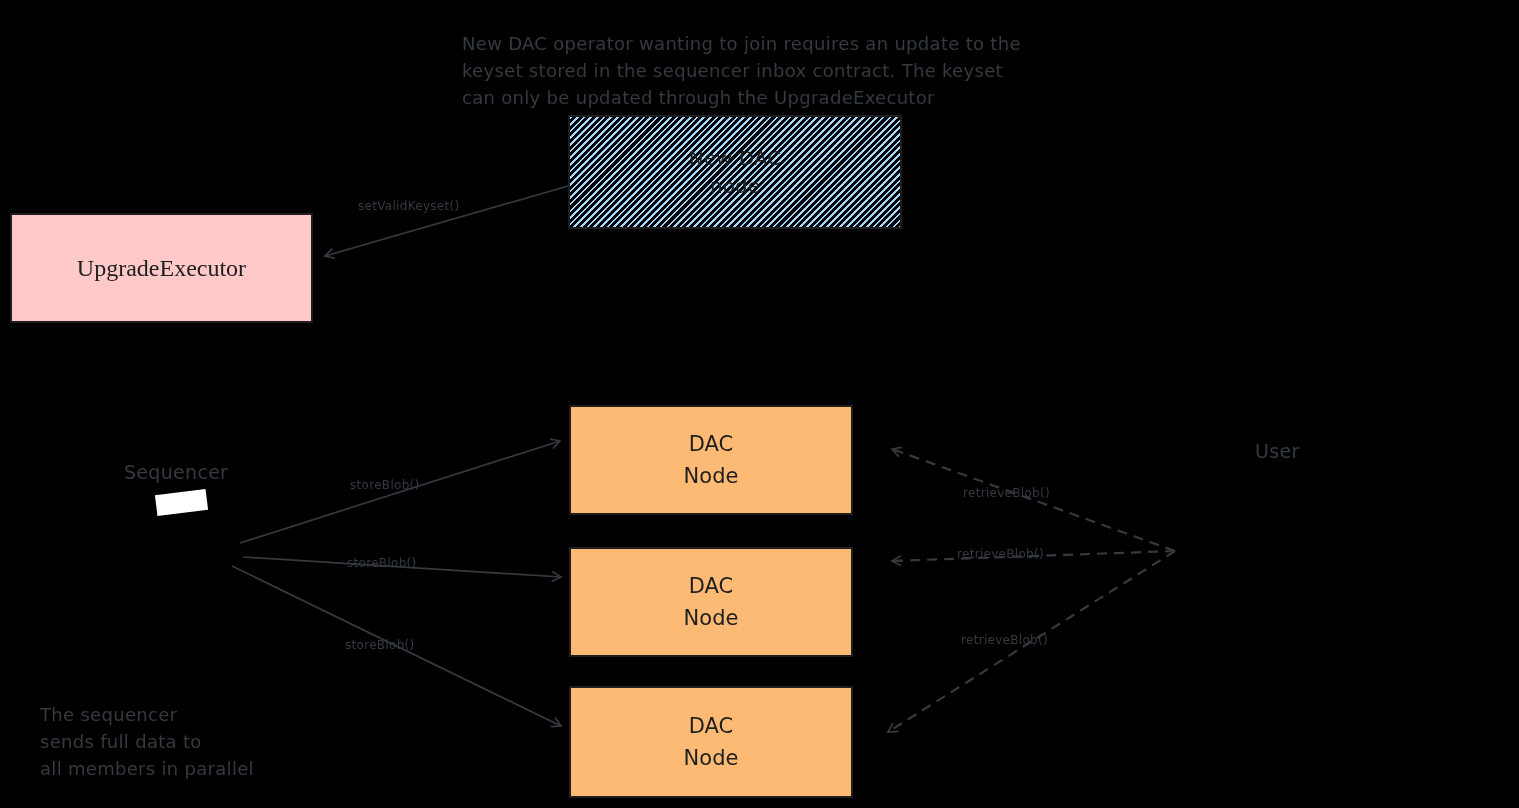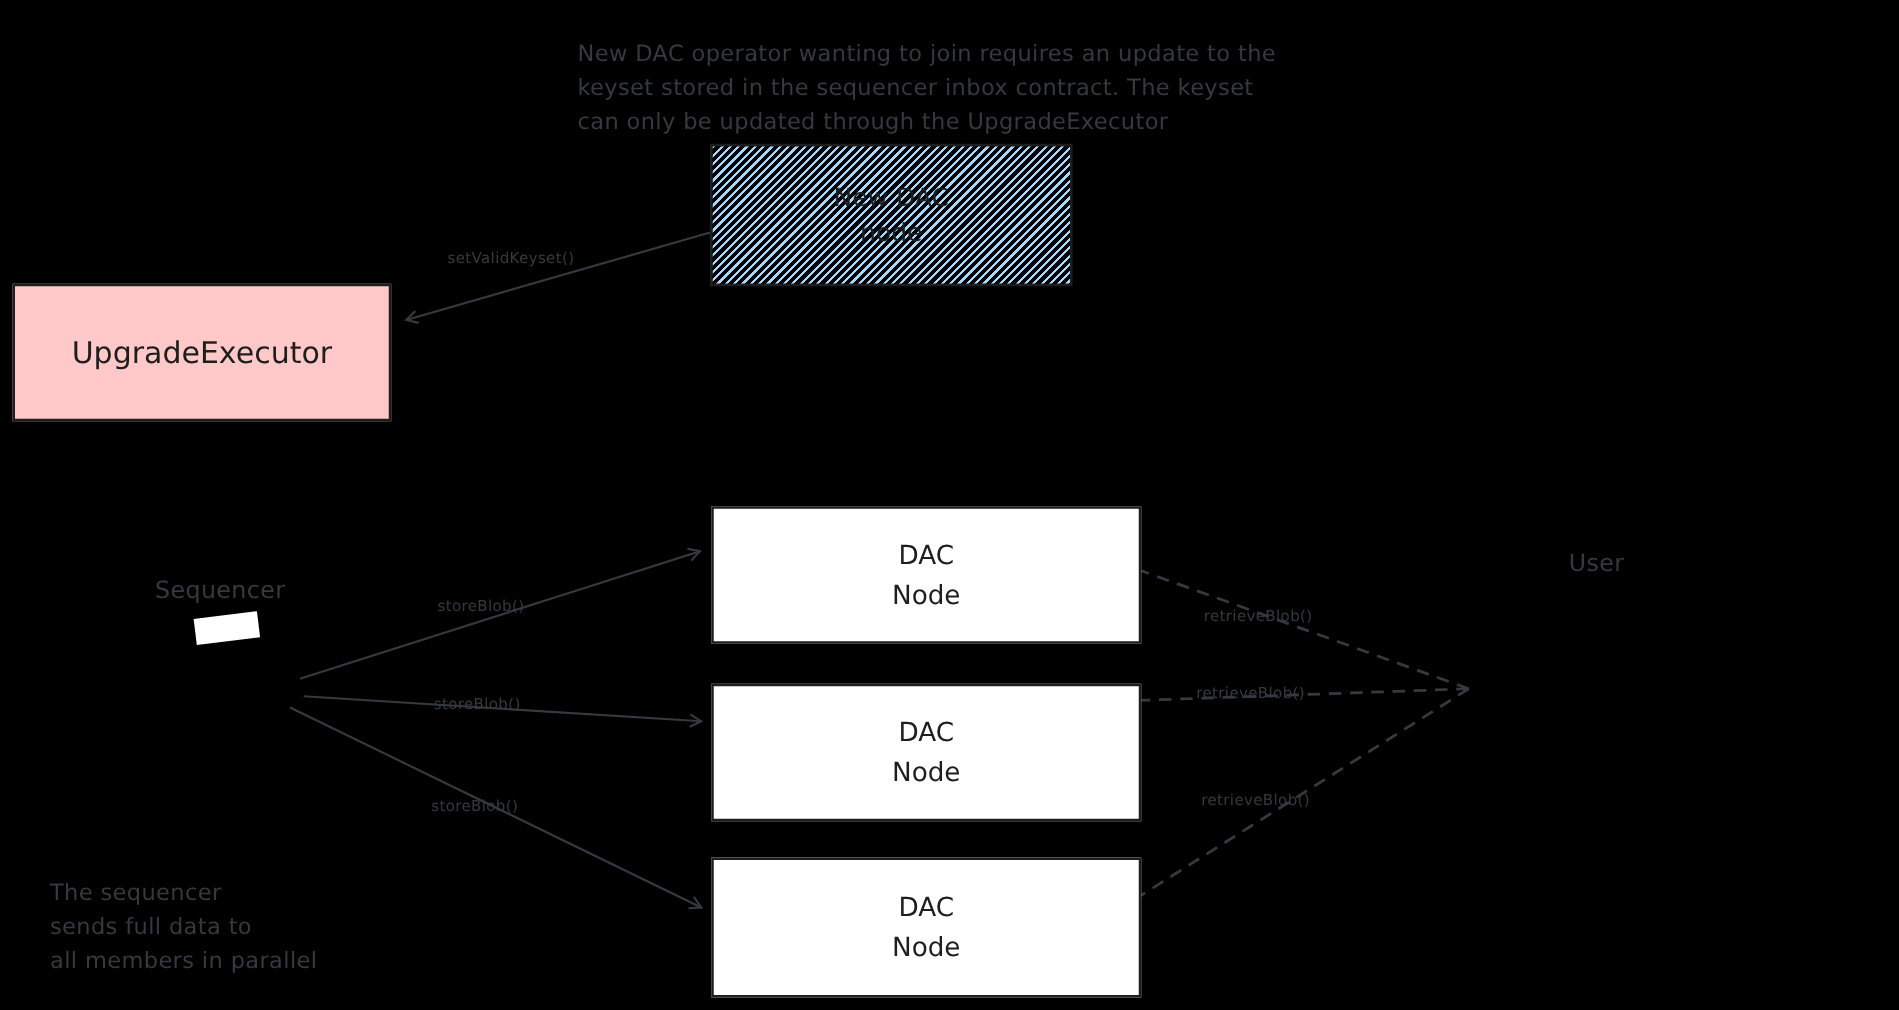--- a/index.html
+++ b/index.html
@@ -47,36 +47,37 @@
     text-align: center;
     border: 2px solid #1e1e1e;
     box-sizing: border-box;
     color: #1e1e1e;
   }
   .box .box-label {
     white-space: pre-line;
     line-height: 32px;
   }
   .box-pink {
-    left: 10px; top: 227px;
+    left: 10px; top: 213px;
     width: 303px; height: 110px;
     background: #ffc9c9;
     font-size: 24px;
+    font-family: Liberation Serif, serif;
   }
   .box-hatched {
     left: 568px; top: 115px;
-    width: 290px; height: 114px;
+    width: 334px; height: 114px;
     background: repeating-linear-gradient(135deg, #a5d8ff 0px, #a5d8ff 1.8px, transparent 1.8px, transparent 4.7px);
     font-size: 20px;
     line-height: 28px;
   }
   .box-hatched .box-label { line-height: 28px; }
   .box-blue {
-    width: 344px; height: 110px;
-    background: #ffffff;
+    width: 284px; height: 110px;
+    background: #fdba74;
     font-size: 21px;
     left: 569px;
   }
   .dac-1 { top: 405px; }
   .dac-2 { top: 547px; }
   .dac-3 { top: 686px; height: 112px; }
   .seq-chip {
     position: absolute;
     left: 156px; top: 492px;
     width: 51px; height: 21px;

